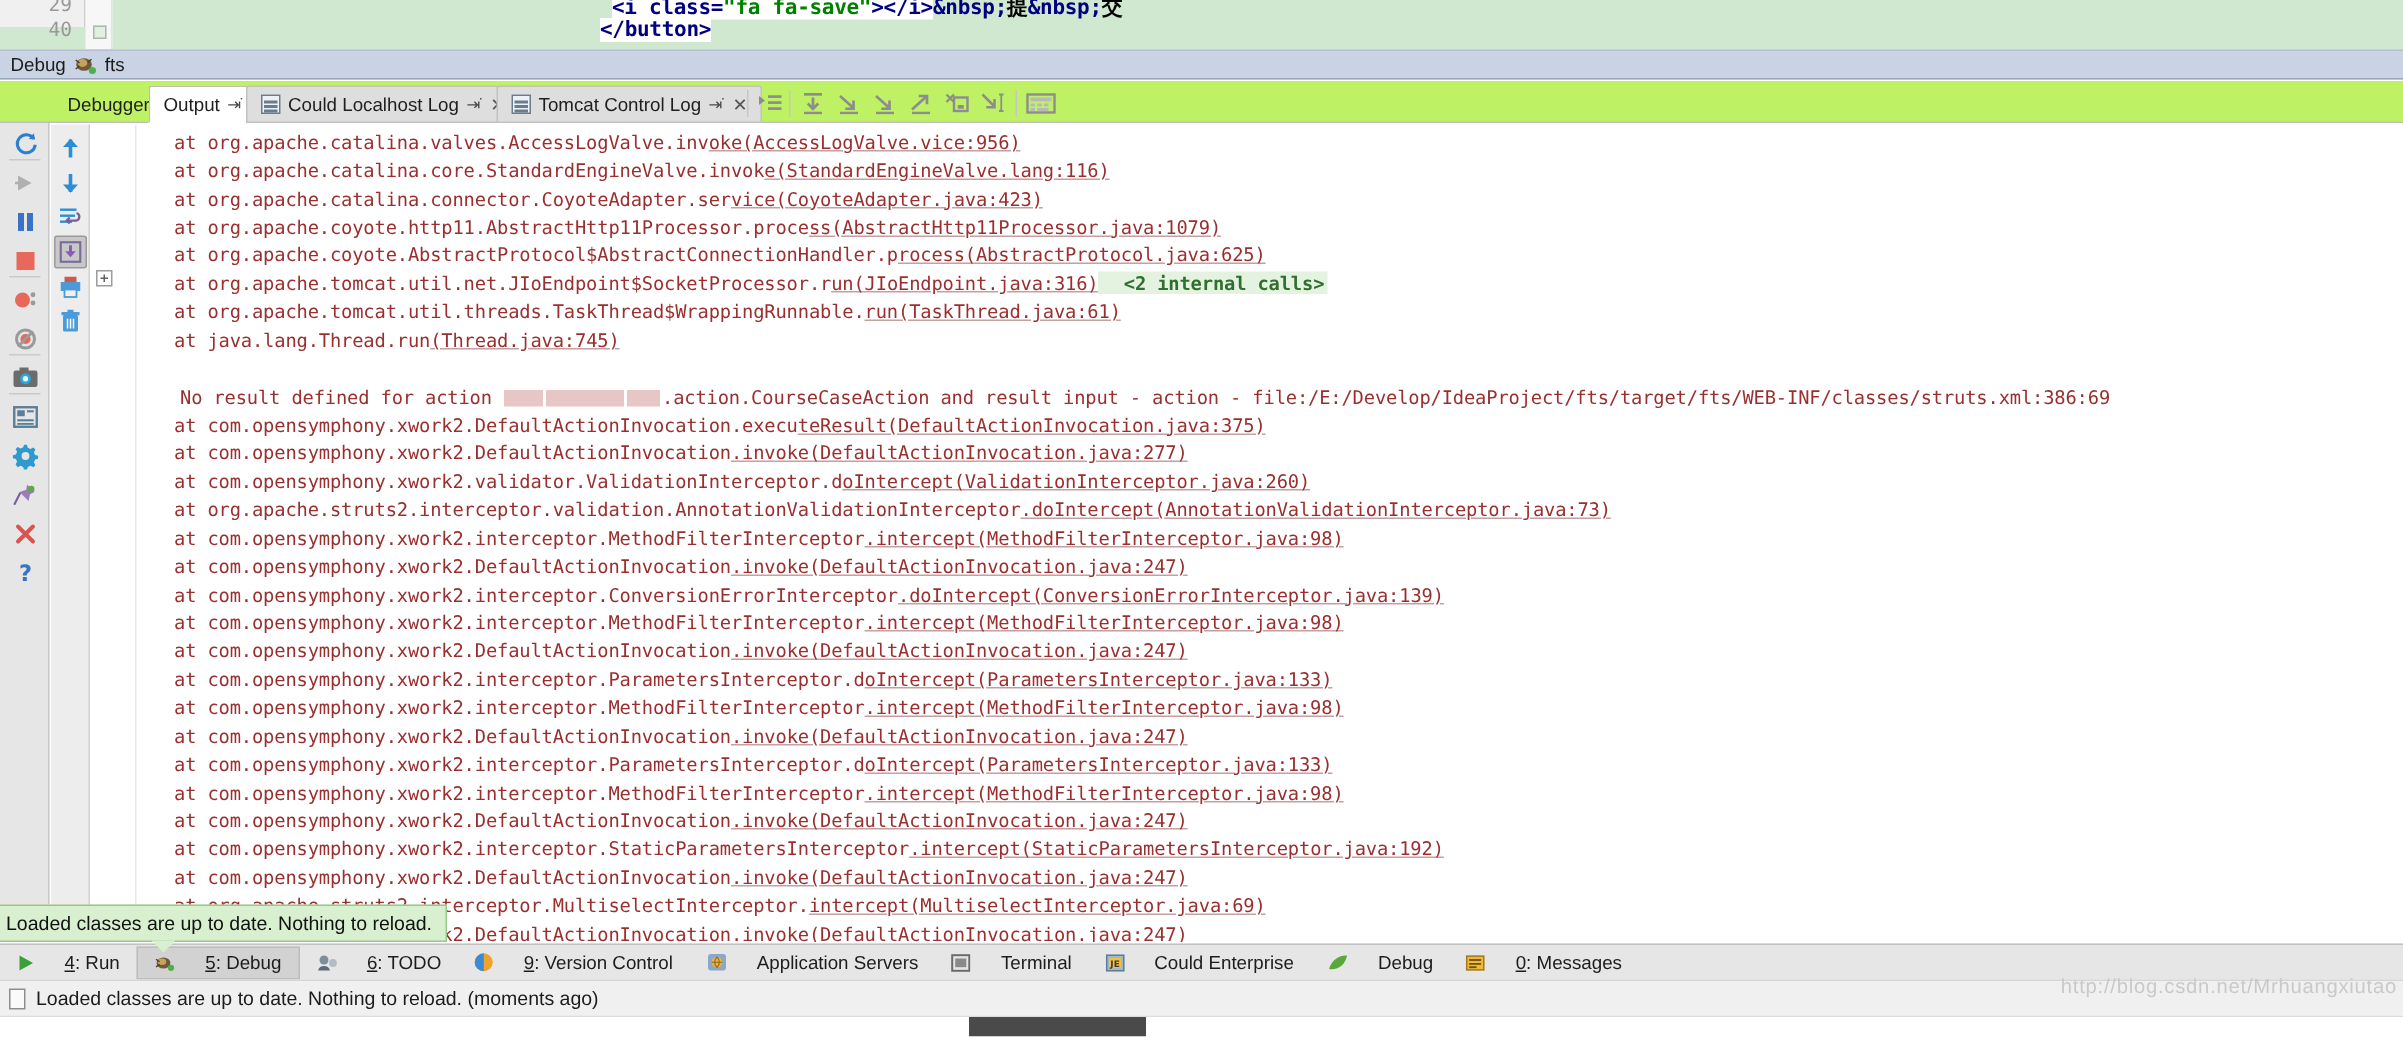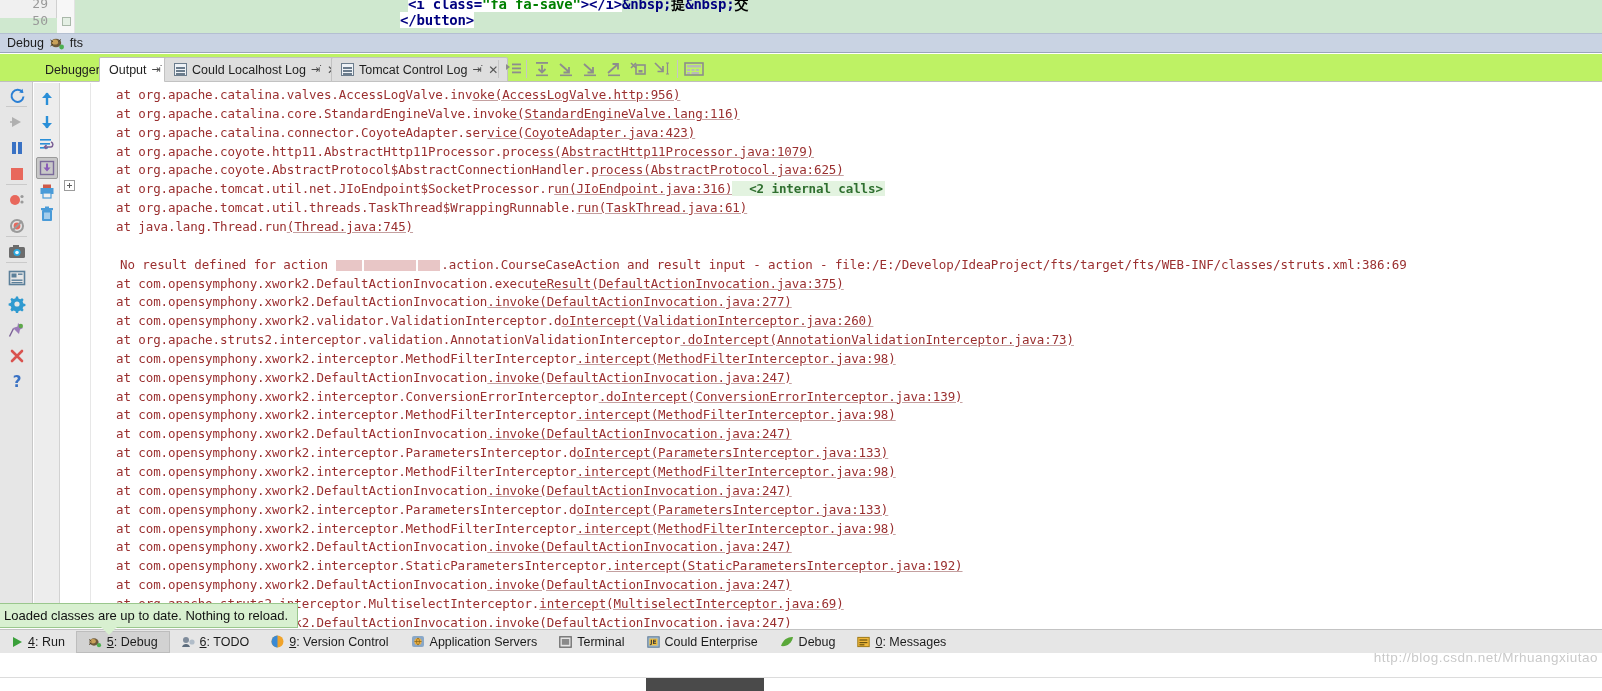--- a/index.html
+++ b/index.html
@@ -175,21 +175,21 @@
     border-top: 8px solid #d8f0d0;
   }
 
   
   .bottom-bar {
     position: absolute; left: 0; top: 629px; width: 1602px; height: 24px;
     background: #e6e6e6; border-top: 1px solid #c3c3c3;
     display: flex; align-items: center;
   }
   .bb-item {
-    display: flex; align-items: center; gap: 5px;
+    display: flex; align-items: center; gap: 20px;
     height: 22px; padding: 0 11px; font-size: 12.5px; color: #1c1c1c;
     white-space: nowrap;
   }
   .bb-item.active { background: #d2d2d2; border: 1px solid #bdbdbd; }
   .bb-item u { text-decoration: underline; }
 
   
   .status-bar {
     position: absolute; left: 0; top: 653px; width: 1602px; height: 24px;
     background: #f0f0f0; border-top: 1px solid #d4d4d4;
@@ -216,21 +216,21 @@
   svg { display: block; }
 </style>
 </head>
 <body>
 
 <div id="app">
 
   <div class="editor-strip">
     <div class="editor-gutter">
       <div class="gutter-line l1">29</div>
-      <div class="gutter-line l2">50</div>
+      <div class="gutter-line l2">40</div>
     </div>
     <div class="editor-strip2"></div>
     <div class="fold-marker"></div>
 
     <div class="code-line row1"><span class="hl-white"><span class="tok-tag">&lt;i class=</span><span class="tok-str">"fa fa-save"</span><span class="tok-tag">&gt;&lt;/i&gt;</span></span><span class="tok-ent">&amp;nbsp;</span><span class="tok-txt">提</span><span class="tok-ent">&amp;nbsp;</span><span class="tok-txt">交</span></div>
 
     <div class="code-line row2 hl-white"><span class="tok-tag">&lt;/button&gt;</span></div>
   </div>
 
   <div class="debug-titlebar">
@@ -463,21 +463,21 @@
           <rect x="6" y="0.5" width="4" height="1.8" fill="#4a9bd8"></rect>
           <path d="M6 6.5 L6 13 M8 6.5 L8 13 M10 6.5 L10 13" stroke="#ffffff" stroke-width="1"></path>
         </svg>
     </div>
   </div>
 
   <div class="console">
     <div class="console-gutter"></div>
     <div class="console-fold"></div>
     <div id="console-lines">
-        <div class="log-line" style="top: 4px; left: 56px;">at org.apache.catalina.valves.AccessLogValve.inv<span class="lnk">oke(AccessLogValve.http:956)</span></div>
+        <div class="log-line" style="top: 4px; left: 56px;">at org.apache.catalina.valves.AccessLogValve.inv<span class="lnk">oke(AccessLogValve.vice:956)</span></div>
         <div class="log-line" style="top: 22.85px; left: 56px;">at org.apache.catalina.core.StandardEngineValve.invok<span class="lnk">e(StandardEngineValve.lang:116)</span></div>
         <div class="log-line" style="top: 41.7px; left: 56px;">at org.apache.catalina.connector.CoyoteAdapter.ser<span class="lnk">vice(CoyoteAdapter.java:423)</span></div>
         <div class="log-line" style="top: 60.55px; left: 56px;">at org.apache.coyote.http11.AbstractHttp11Processor.proce<span class="lnk">ss(AbstractHttp11Processor.java:1079)</span></div>
         <div class="log-line" style="top: 79.4px; left: 56px;">at org.apache.coyote.AbstractProtocol$AbstractConnectionHandler.p<span class="lnk">rocess(AbstractProtocol.java:625)</span></div>
         <div class="log-line" style="top: 98.25px; left: 56px;">at org.apache.tomcat.util.net.JIoEndpoint$SocketProcessor.r<span class="lnk">un(JIoEndpoint.java:316)</span><span class="internal">  &lt;2 internal calls&gt;</span></div>
         <div class="log-line" style="top: 117.1px; left: 56px;">at org.apache.tomcat.util.threads.TaskThread$WrappingRunnable.<span class="lnk">run(TaskThread.java:61)</span></div>
         <div class="log-line" style="top: 135.95px; left: 56px;">at java.lang.Thread.run<span class="lnk">(Thread.java:745)</span></div>
         <div class="log-line" style="top: 173.65px; left: 60px;">No result defined for action <span class="redact" style="width:26px"></span><span class="redact" style="width:52px"></span><span class="redact" style="width:22px"></span>.action.CourseCaseAction and result input - action - file:/E:/Develop/IdeaProject/fts/target/fts/WEB-INF/classes/struts.xml:386:69</div>
         <div class="log-line" style="top: 192.5px; left: 56px;">at com.opensymphony.xwork2.DefaultActionInvocation.execu<span class="lnk">teResult(DefaultActionInvocation.java:375)</span></div>
         <div class="log-line" style="top: 211.35px; left: 56px;">at com.opensymphony.xwork2.DefaultActionInvocation<span class="lnk">.invoke(DefaultActionInvocation.java:277)</span></div>
@@ -589,18 +589,22 @@
             <rect x="0.8" y="1.4" width="11.4" height="9.2" fill="#f0b83a" stroke="#a07a18" stroke-width="1"></rect>
             <rect x="2.4" y="3.4" width="8" height="1.2" fill="#6a5410"></rect>
             <rect x="2.4" y="6" width="8" height="1.2" fill="#6a5410"></rect>
             <rect x="2.4" y="8.2" width="5" height="1.2" fill="#6a5410"></rect>
           </svg>
       </span>
       <span><u>0</u>: <span>Messages</span></span>
     </div>
   </div>
 
+  <div class="status-bar">
+    <span class="status-icon"></span>
+    <span>Loaded classes are up to date. Nothing to reload. (moments ago)</span>
+  </div>
 
   <div class="watermark">http://blog.csdn.net/Mrhuangxiutao</div>
 
   <div class="footer-strip"></div>
   <div class="footer-tab"></div>
 </div>
 
 </body></html>

